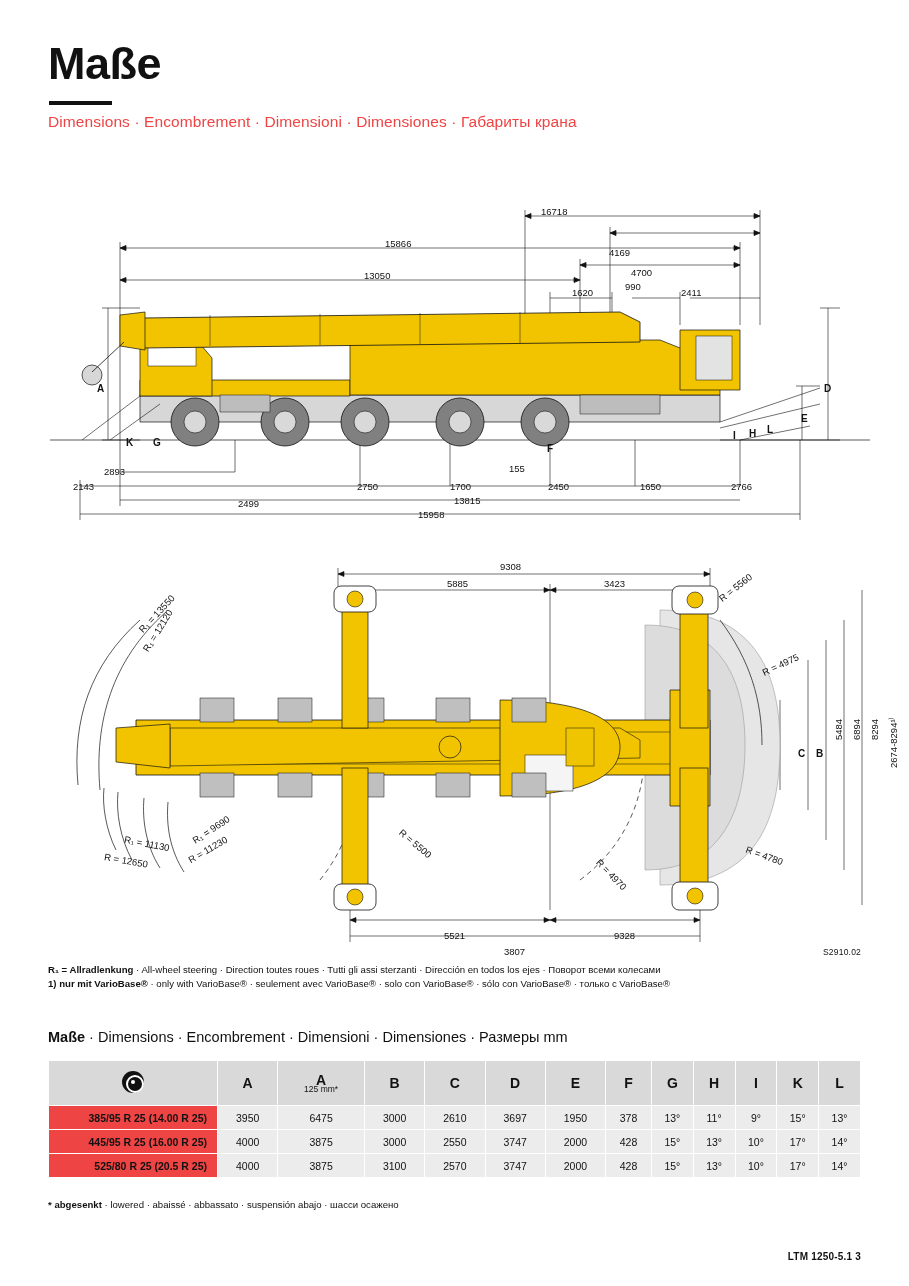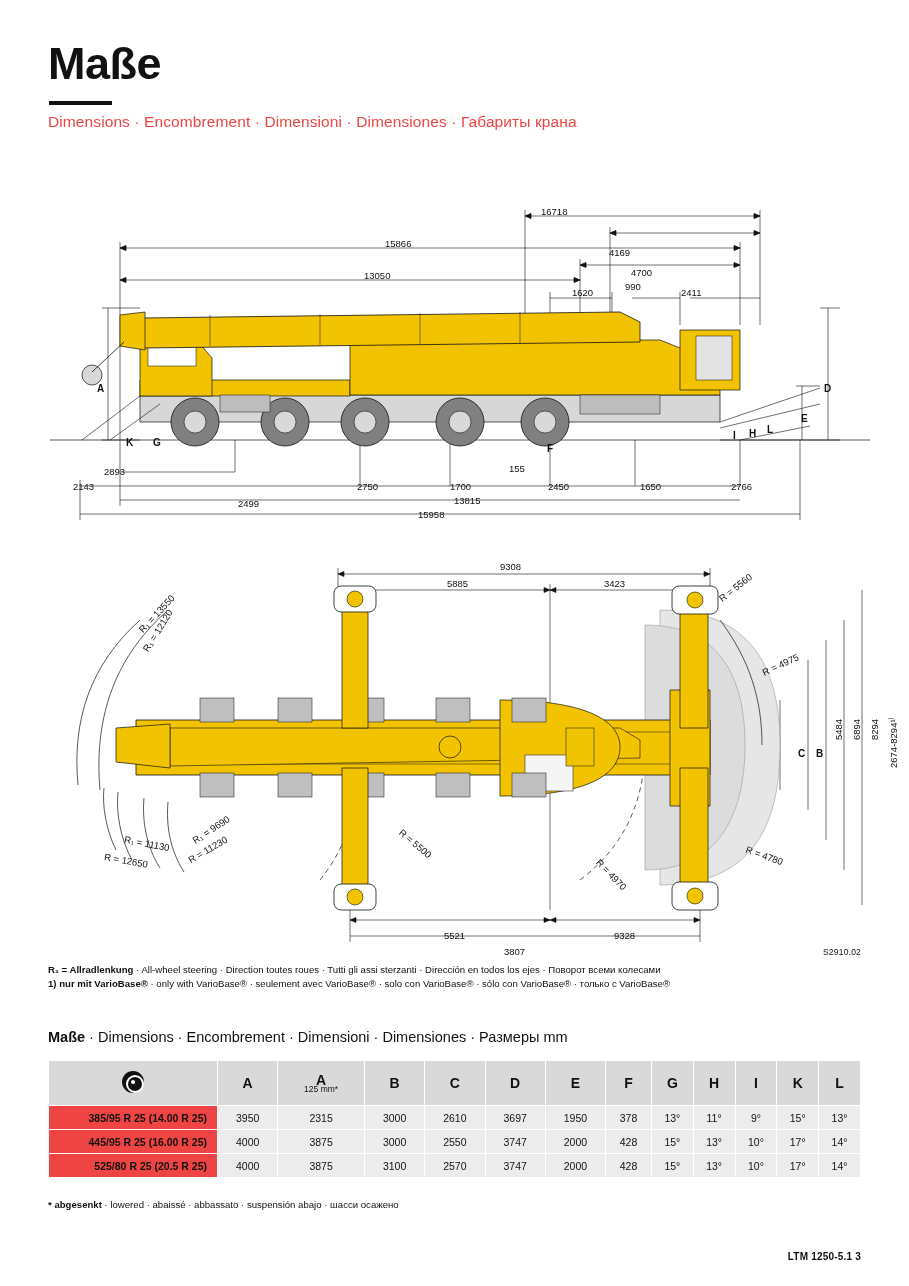--- a/index.html
+++ b/index.html
@@ -366,21 +366,21 @@
         <th>H</th>
         <th>I</th>
         <th>K</th>
         <th>L</th>
       </tr>
     </thead>
     <tbody>
       <tr>
         <td class="lbl">385/95 R 25 (14.00 R 25)</td>
         <td>3950</td>
-        <td>2315</td>
+        <td>6475</td>
         <td>3000</td>
         <td>2610</td>
         <td>3697</td>
         <td>1950</td>
         <td>378</td>
         <td>13°</td>
         <td>11°</td>
         <td>9°</td>
         <td>15°</td>
         <td>13°</td>

